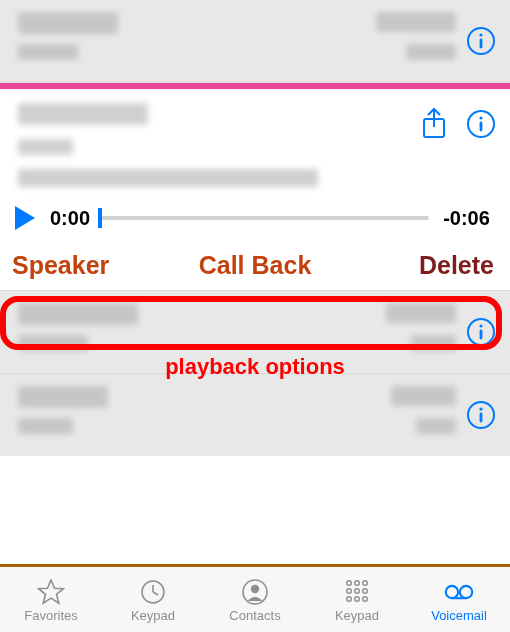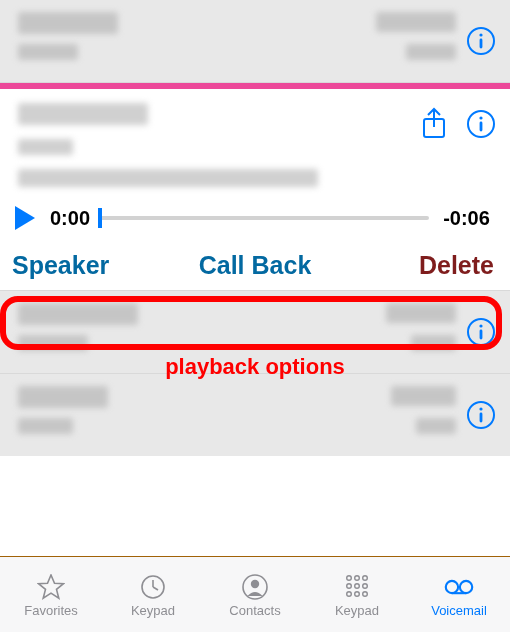--- a/index.html
+++ b/index.html
@@ -22,40 +22,40 @@
 
   .player { display: flex; align-items: center; padding: 8px 16px 10px 10px; gap: 10px; }
   .play-btn { width: 30px; height: 30px; flex: 0 0 auto; display: flex; align-items: center; justify-content: center; cursor: pointer; }
   .time { font-size: 20px; color: #000; }
   .time-right { font-size: 20px; color: #000; text-align: center; min-width: 55px; }
   .track { flex: 1 1 auto; height: 24px; position: relative; }
   .track-bar { position: absolute; left: 0; right: 0; top: 50%; height: 4px; margin-top: -2px; background: #d2d2d2; border-radius: 2px; }
   .track-thumb { position: absolute; top: 50%; width: 4px; height: 20px; background: #007aff; transform: translate(-2px, -50%); }
 
   .actions { display: flex; justify-content: space-between; align-items: center; padding: 6px 10px 8px 6px; font-size: 25px; position: relative; }
-  .actions .act { color: #0369a1; cursor: pointer; padding: 2px 6px; }
+  .actions .act { color: #c2410c; cursor: pointer; padding: 2px 6px; }
   .actions .act.center { position: absolute; left: 50%; transform: translateX(-50%); }
   .actions .act.del { color: #7f1d1d; margin-left: auto; }
 
   .highlight-box {
     position: absolute;
     border: 6px solid #ff0000;
     border-radius: 18px;
     pointer-events: none;
   }
   .annotation {
     position: absolute;
     color: #ff0000;
     font-weight: 700;
     font-size: 22px;
     text-align: center;
     pointer-events: none;
   }
 
-  .tabbar { flex: 0 0 auto; height: 76px; border-top: 1px solid #a16207; background: #f7f7f8; display: flex; }
+  .tabbar { flex: 0 0 auto; height: 68px; border-top: 3px solid #a16207; background: #f7f7f8; display: flex; }
   .tab { flex: 1 1 0; display: flex; flex-direction: column; align-items: center; justify-content: center; gap: 3px; font-size: 13px; color: #8e8e93; cursor: pointer; }
   .tab.active { color: #007aff; }
   .tab-icon { width: 30px; height: 28px; display: flex; align-items: center; justify-content: center; }
   .tab .lbl { line-height: 1; }
 
   svg { display: block; }
 </style>
 </head>
 <body>
 

